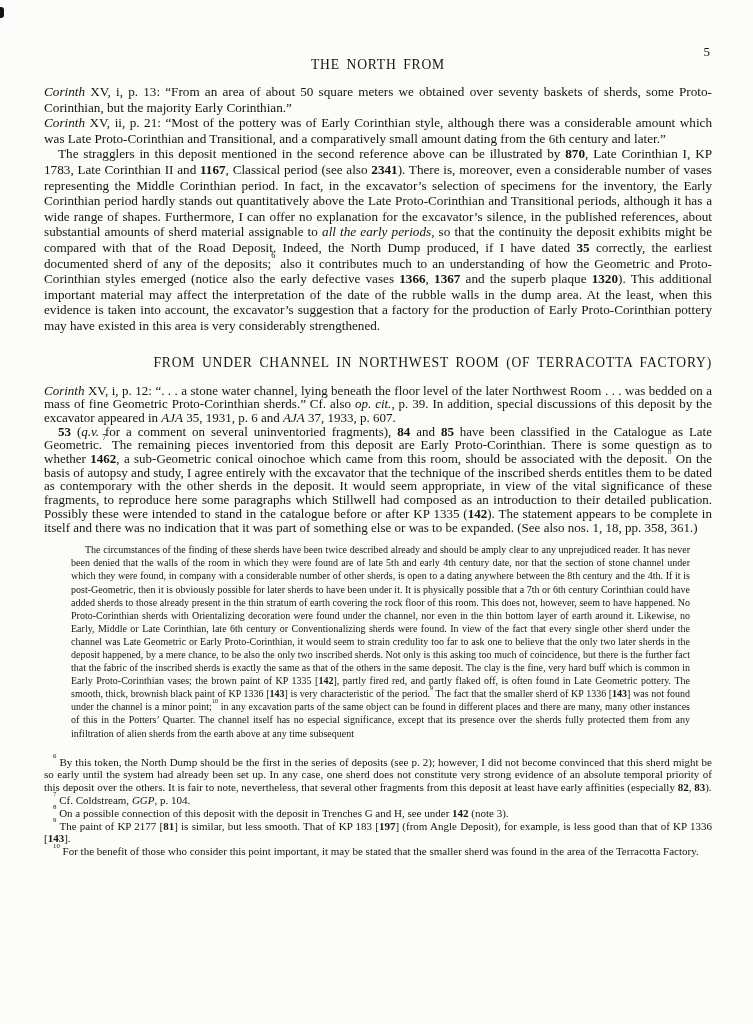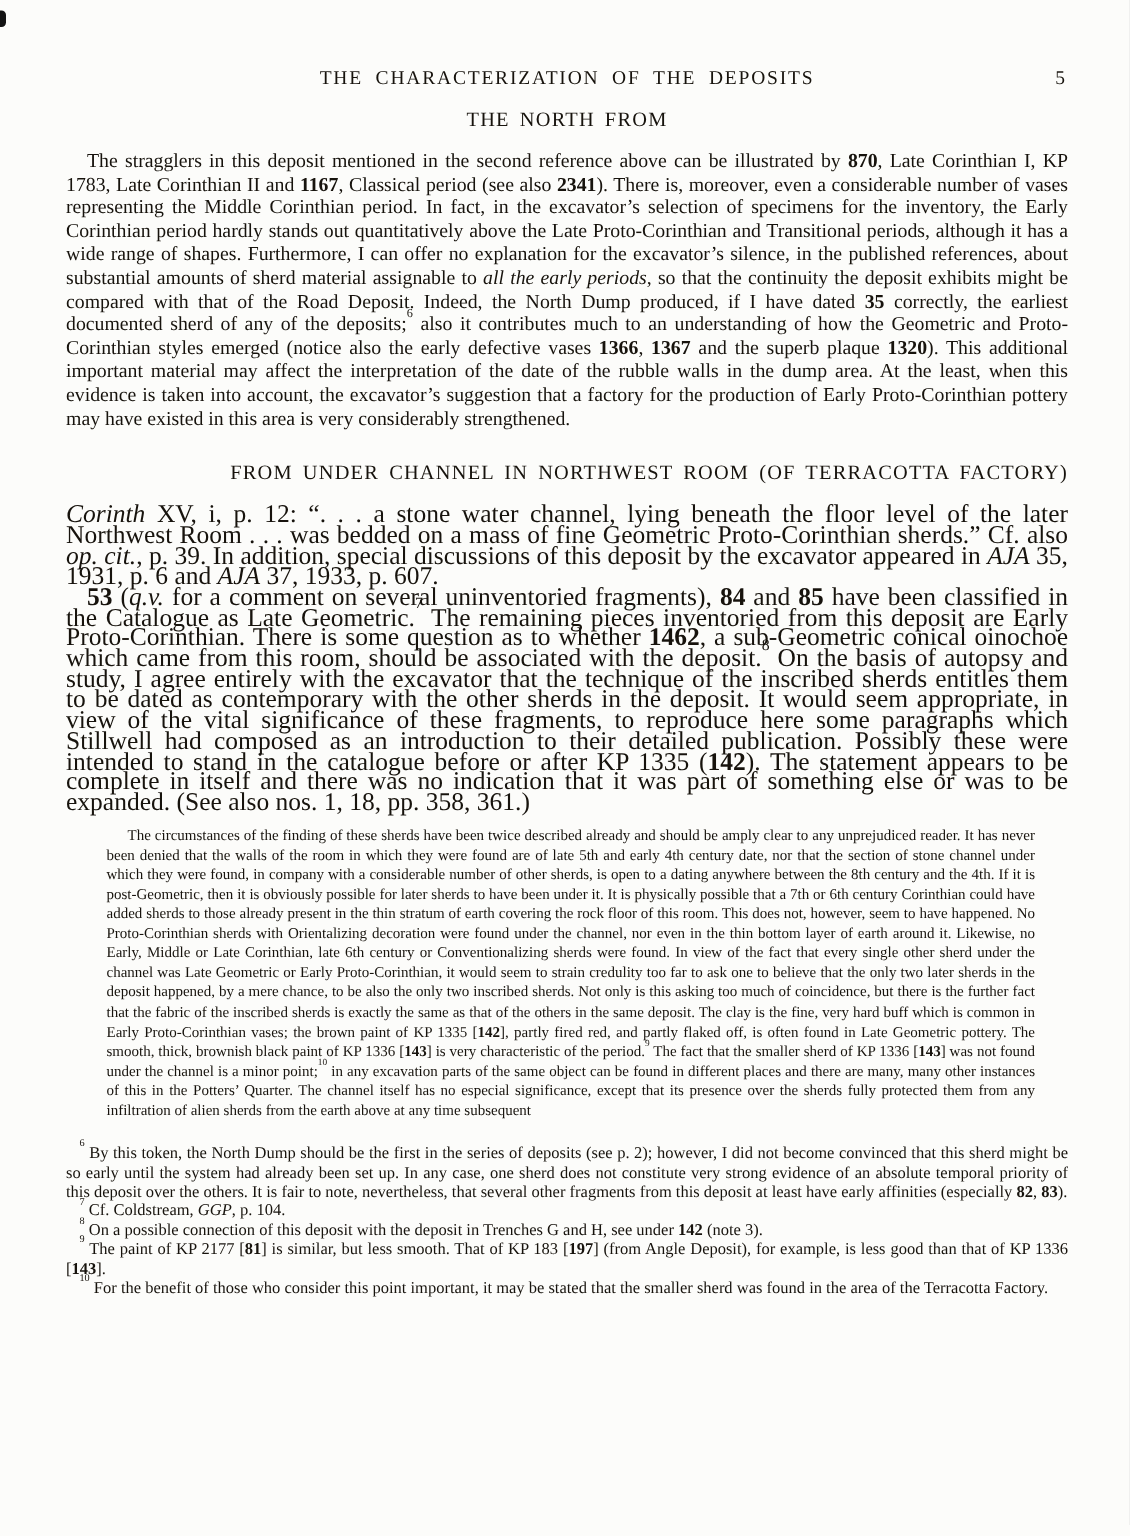--- a/index.html
+++ b/index.html
@@ -40,21 +40,21 @@
     font-weight: 400;
     font-size: 13.6px;
     letter-spacing: 0.8px;
     word-spacing: 2.5px;
     margin: 13px 0 11px;
     line-height: 16px;
   }
   .sec-title.st2 { margin: 21px 0 13px; text-align: right; }
   p.body { margin: 0; text-align: justify; }
   .s1 { font-size: 13.2px; line-height: 15.6px; }
-  .s2 { font-size: 17px; line-height: 13.7px; }
+  .s2 { font-size: 13px; line-height: 13.7px; }
   .indent { text-indent: 14px; }
   .gap  { margin-top: 12px; }
   .gap2 { margin-top: 13px; }
   blockquote.block {
     margin: 9px 22px 0 27px;
     font-size: 10px;
     line-height: 13.1px;
     text-align: justify;
     text-indent: 14px;
   }
@@ -64,26 +64,27 @@
   b { font-weight: 700; }
   i { font-style: italic; }
 </style>
 </head>
 <body>
 
 <div class="page">
   <div class="speck"></div>
 
   <header class="running-head">
-    <span>THE CHARACTERIZATION OF THE DEPOSITS</span>
     <span class="page-num">5</span>
   </header>
 
   <section>
     <h2 class="sec-title">THE NORTH FROM</h2>
+    <p class="body s1"><i>Corinth</i> XV, i, p. 13: “From an area of about 50 square meters we obtained over seventy baskets of sherds, some Proto-Corinthian, but the majority Early Corinthian.”</p>
+    <p class="body s1"><i>Corinth</i> XV, ii, p. 21: “Most of the pottery was of Early Corinthian style, although there was a considerable amount which was Late Proto-Corinthian and Transitional, and a comparatively small amount dating from the 6th century and later.”</p>
     <p class="body s1 indent gap">The stragglers in this deposit mentioned in the second reference above can be illustrated by <b>870</b>, Late Corinthian I, KP 1783, Late Corinthian II and <b>1167</b>, Classical period (see also <b>2341</b>). There is, moreover, even a considerable number of vases representing the Middle Corinthian period. In fact, in the excavator’s selection of specimens for the inventory, the Early Corinthian period hardly stands out quantitatively above the Late Proto-Corinthian and Transitional periods, although it has a wide range of shapes. Furthermore, I can offer no explanation for the excavator’s silence, in the published references, about substantial amounts of sherd material assignable to <i>all the early periods</i>, so that the continuity the deposit exhibits might be compared with that of the Road Deposit. Indeed, the North Dump produced, if I have dated <b>35</b> correctly, the earliest documented sherd of any of the deposits;<sup>6</sup> also it contributes much to an understanding of how the Geometric and Proto-Corinthian styles emerged (notice also the early defective vases <b>1366</b>, <b>1367</b> and the superb plaque <b>1320</b>). This additional important material may affect the interpretation of the date of the rubble walls in the dump area. At the least, when this evidence is taken into account, the excavator’s suggestion that a factory for the production of Early Proto-Corinthian pottery may have existed in this area is very considerably strengthened.</p>
   </section>
 
   <section>
     <h2 class="sec-title st2">FROM UNDER CHANNEL IN NORTHWEST ROOM (OF TERRACOTTA FACTORY)</h2>
     <p class="body s2"><i>Corinth</i> XV, i, p. 12: “. . . a stone water channel, lying beneath the floor level of the later Northwest Room . . . was bedded on a mass of fine Geometric Proto-Corinthian sherds.” Cf. also <i>op. cit.</i>, p. 39. In addition, special discussions of this deposit by the excavator appeared in <i>AJA</i> 35, 1931, p. 6 and <i>AJA</i> 37, 1933, p. 607.</p>
     <p class="body s2 indent gap2"><b>53</b> (<i>q.v.</i> for a comment on several uninventoried fragments), <b>84</b> and <b>85</b> have been classified in the Catalogue as Late Geometric.<sup>7</sup> The remaining pieces inventoried from this deposit are Early Proto-Corinthian. There is some question as to whether <b>1462</b>, a sub-Geometric conical oinochoe which came from this room, should be associated with the deposit.<sup>8</sup> On the basis of autopsy and study, I agree entirely with the excavator that the technique of the inscribed sherds entitles them to be dated as contemporary with the other sherds in the deposit. It would seem appropriate, in view of the vital significance of these fragments, to reproduce here some paragraphs which Stillwell had composed as an introduction to their detailed publication. Possibly these were intended to stand in the catalogue before or after KP 1335 (<b>142</b>). The statement appears to be complete in itself and there was no indication that it was part of something else or was to be expanded. (See also nos. 1, 18, pp. 358, 361.)</p>
     <blockquote class="block">The circumstances of the finding of these sherds have been twice described already and should be amply clear to any unprejudiced reader. It has never been denied that the walls of the room in which they were found are of late 5th and early 4th century date, nor that the section of stone channel under which they were found, in company with a considerable number of other sherds, is open to a dating anywhere between the 8th century and the 4th. If it is post-Geometric, then it is obviously possible for later sherds to have been under it. It is physically possible that a 7th or 6th century Corinthian could have added sherds to those already present in the thin stratum of earth covering the rock floor of this room. This does not, however, seem to have happened. No Proto-Corinthian sherds with Orientalizing decoration were found under the channel, nor even in the thin bottom layer of earth around it. Likewise, no Early, Middle or Late Corinthian, late 6th century or Conventionalizing sherds were found. In view of the fact that every single other sherd under the channel was Late Geometric or Early Proto-Corinthian, it would seem to strain credulity too far to ask one to believe that the only two later sherds in the deposit happened, by a mere chance, to be also the only two inscribed sherds. Not only is this asking too much of coincidence, but there is the further fact that the fabric of the inscribed sherds is exactly the same as that of the others in the same deposit. The clay is the fine, very hard buff which is common in Early Proto-Corinthian vases; the brown paint of KP 1335 [<b>142</b>], partly fired red, and partly flaked off, is often found in Late Geometric pottery. The smooth, thick, brownish black paint of KP 1336 [<b>143</b>] is very characteristic of the period.<sup>9</sup> The fact that the smaller sherd of KP 1336 [<b>143</b>] was not found under the channel is a minor point;<sup>10</sup> in any excavation parts of the same object can be found in different places and there are many, many other instances of this in the Potters’ Quarter. The channel itself has no especial significance, except that its presence over the sherds fully protected them from any infiltration of alien sherds from the earth above at any time subsequent</blockquote>
   </section>
 

